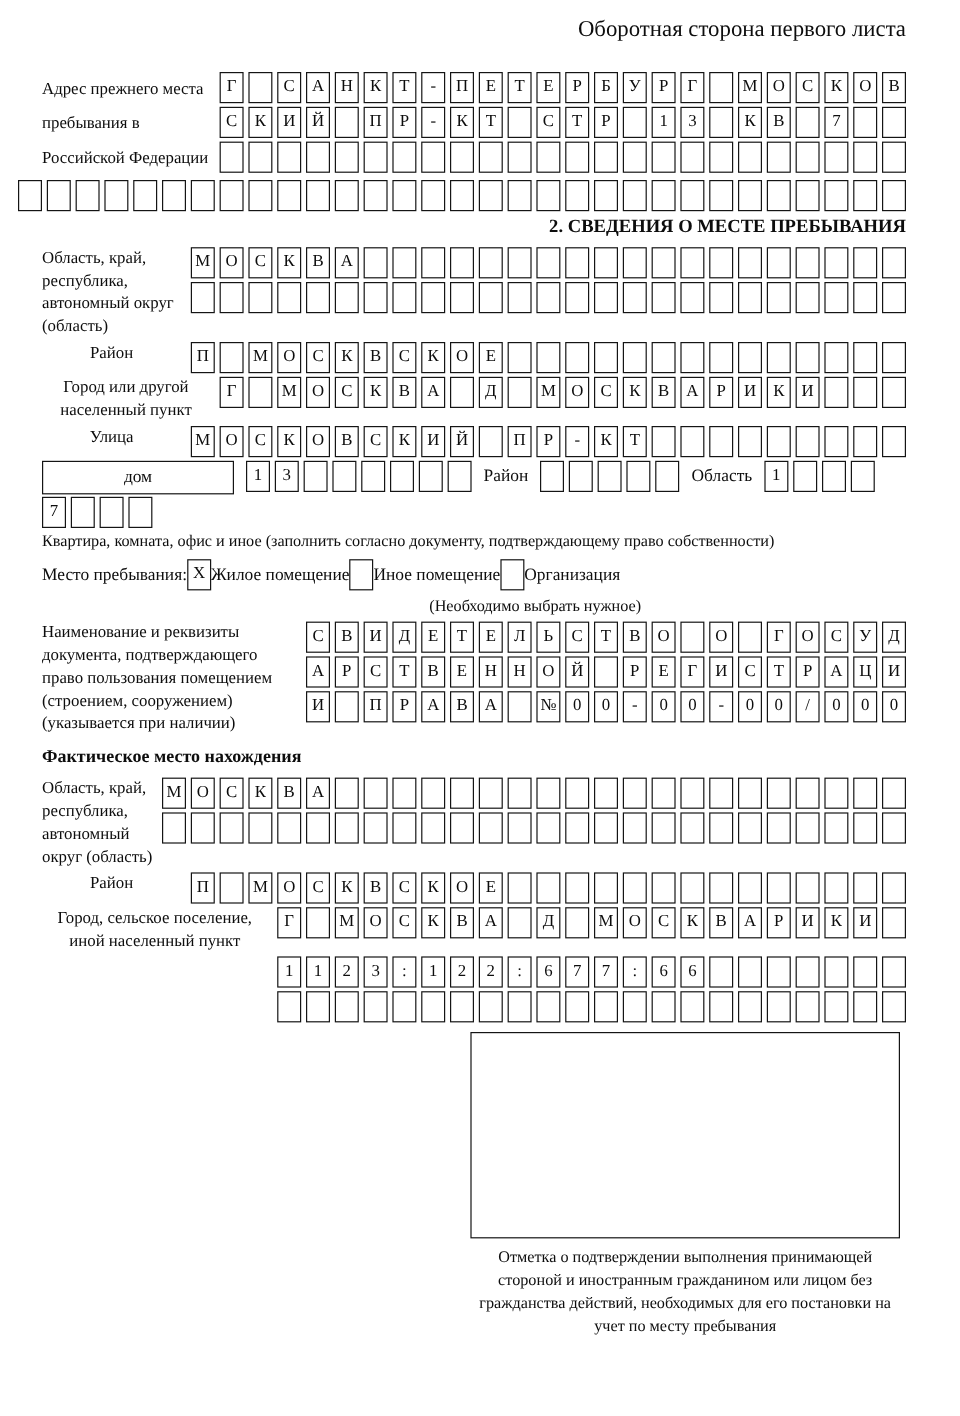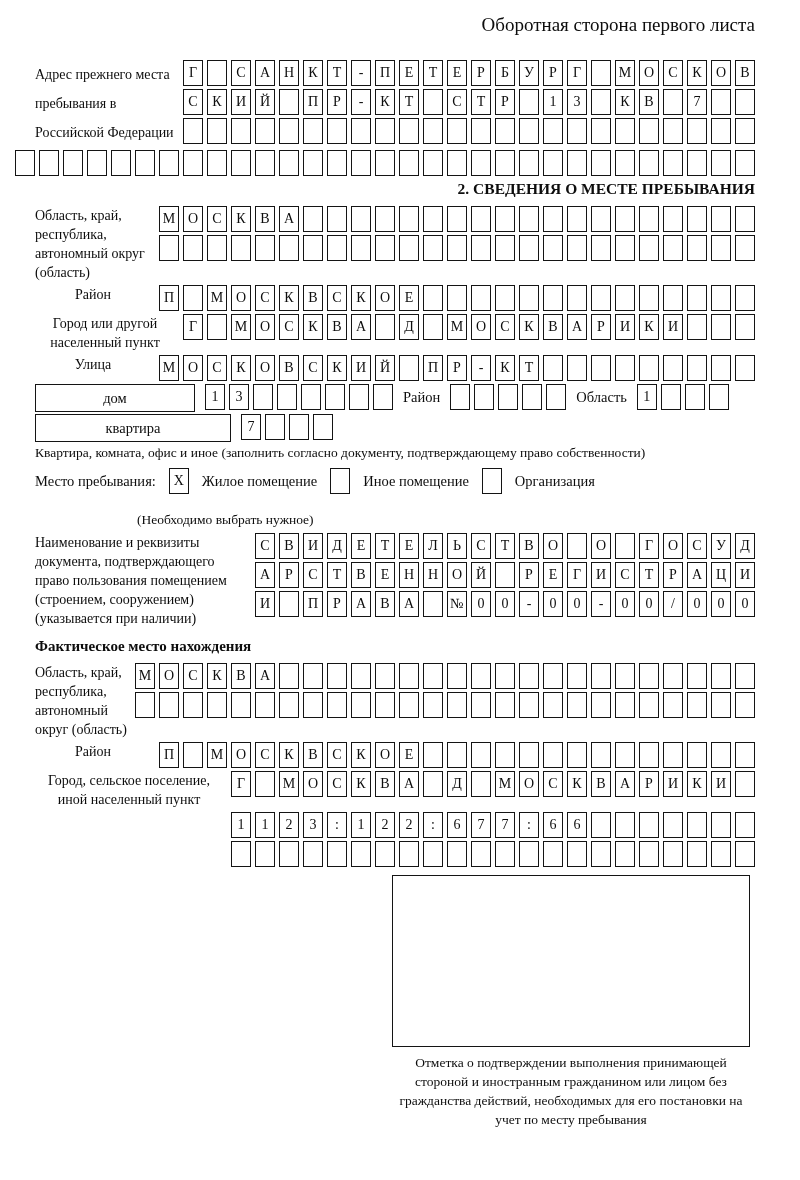--- a/index.html
+++ b/index.html
@@ -26,22 +26,22 @@
   .sec-title { text-align:right; font-weight:bold; font-size:15.5px; margin:4px 0 8px 0; }
   .fact-title { text-align:left; font-weight:bold; font-size:15px; margin:10px 0 8px 0; }
 
   .houserow { display:flex; align-items:flex-start; gap:10px; margin-bottom:2px; }
   .label-box { box-sizing:border-box; border:1.6px solid #141414; height:28px; display:flex;
                align-items:center; justify-content:center; font-size:14.5px; }
   .house-box { width:160px; }
   .apt-box { width:196px; }
   .inline-label { font-size:14.5px; line-height:27px; }
 
-  .stayrow { display:flex; align-items:center; gap:13px; margin:6px 0 17px 0; font-size:14.5px; }
-  .staynote { margin-left:102px; margin-bottom:4px; }
+  .stayrow { display:flex; align-items:center; gap:0; margin:6px 0 4px 0; font-size:14.5px; }
+  .staynote { margin-left:102px; margin-bottom:4px;text-align:center; }
 
   .fact-notes { margin-bottom:6px; }
 
   .stamp-wrap { margin-left:auto; width:368px; margin-top:8px; }
   .stamp-box { box-sizing:border-box; width:358px; height:172px; border:1.7px solid #141414; margin:0 auto 6px auto; }
   .stamp-caption { font-size:13.5px; line-height:19px; text-align:center; }
 </style>
 </head>
 <body>
 
@@ -343,21 +343,20 @@
     <span class="inline-label">Область</span>
     <div class="cells static">
         <div class="cell">1</div>
         <div class="cell"></div>
         <div class="cell"></div>
         <div class="cell"></div>
       </div>
   </div>
 
   <div class="houserow">
-    <div class="label-box apt-box">квартира</div>
     <div class="cells static">
         <div class="cell">7</div>
         <div class="cell"></div>
         <div class="cell"></div>
         <div class="cell"></div>
       </div>
   </div>
   <div class="note">Квартира, комната, офис и иное (заполнить согласно документу, подтверждающему право собственности)</div>
 
   <div class="stayrow">

